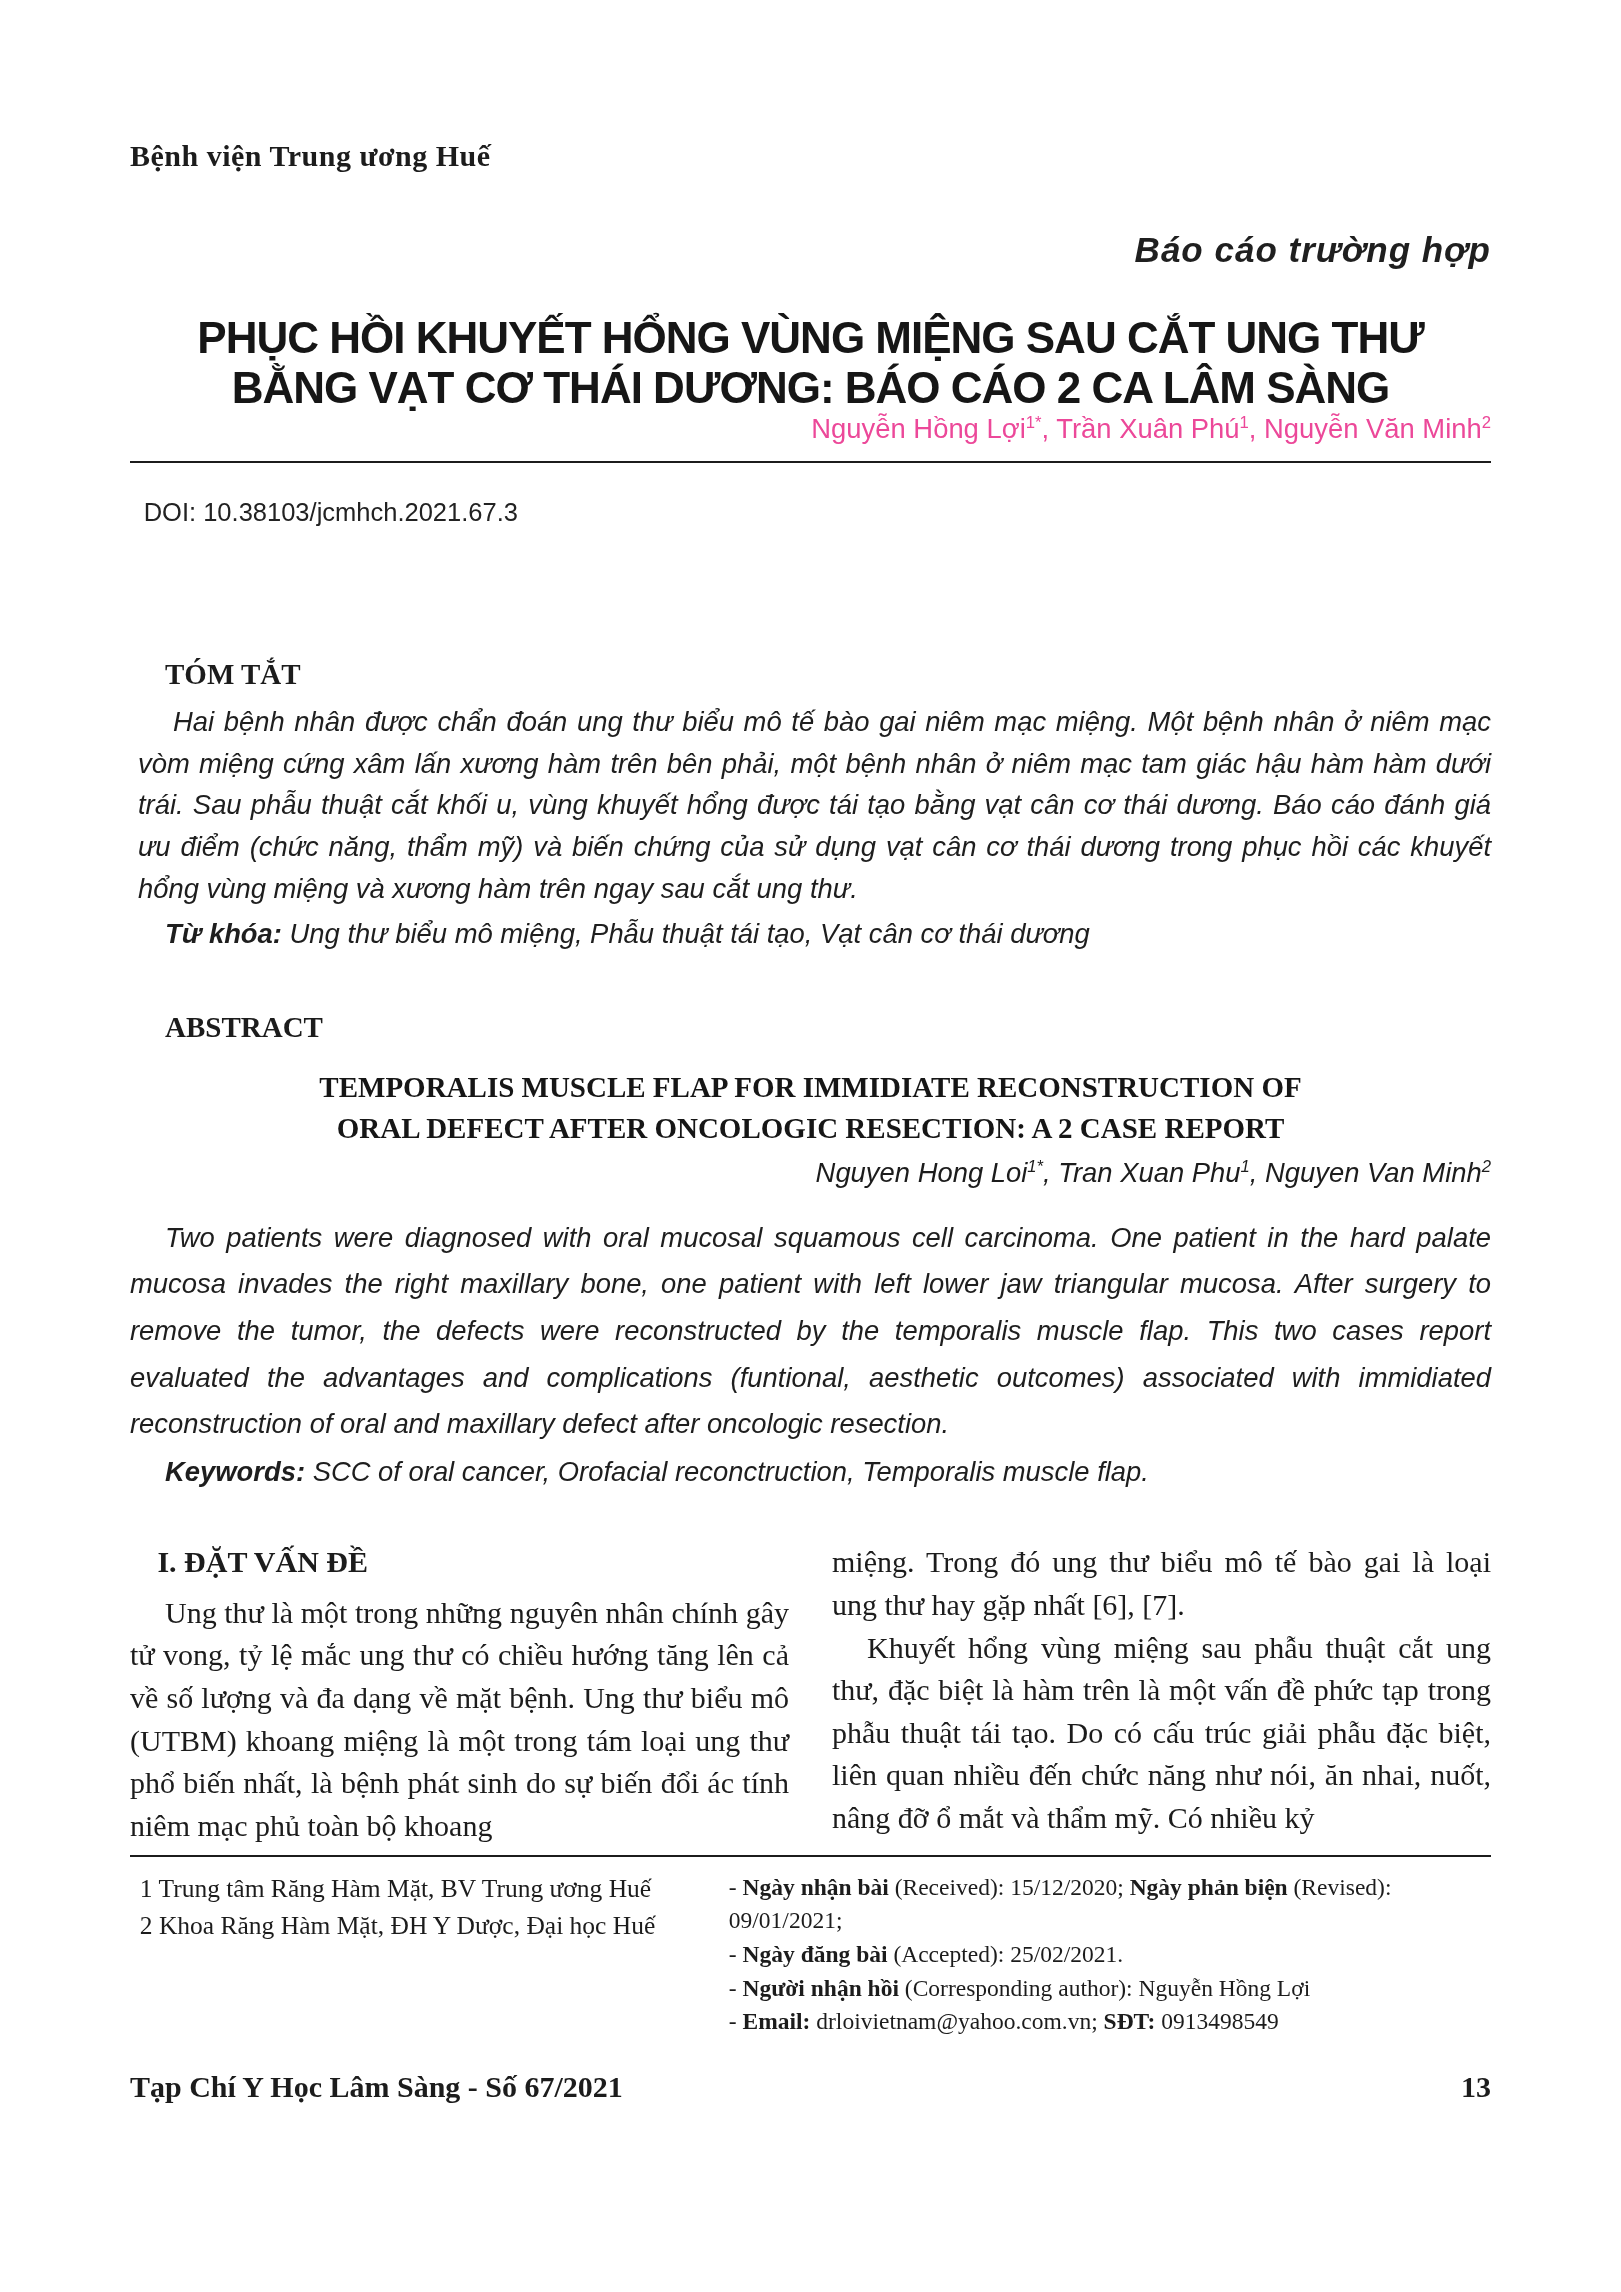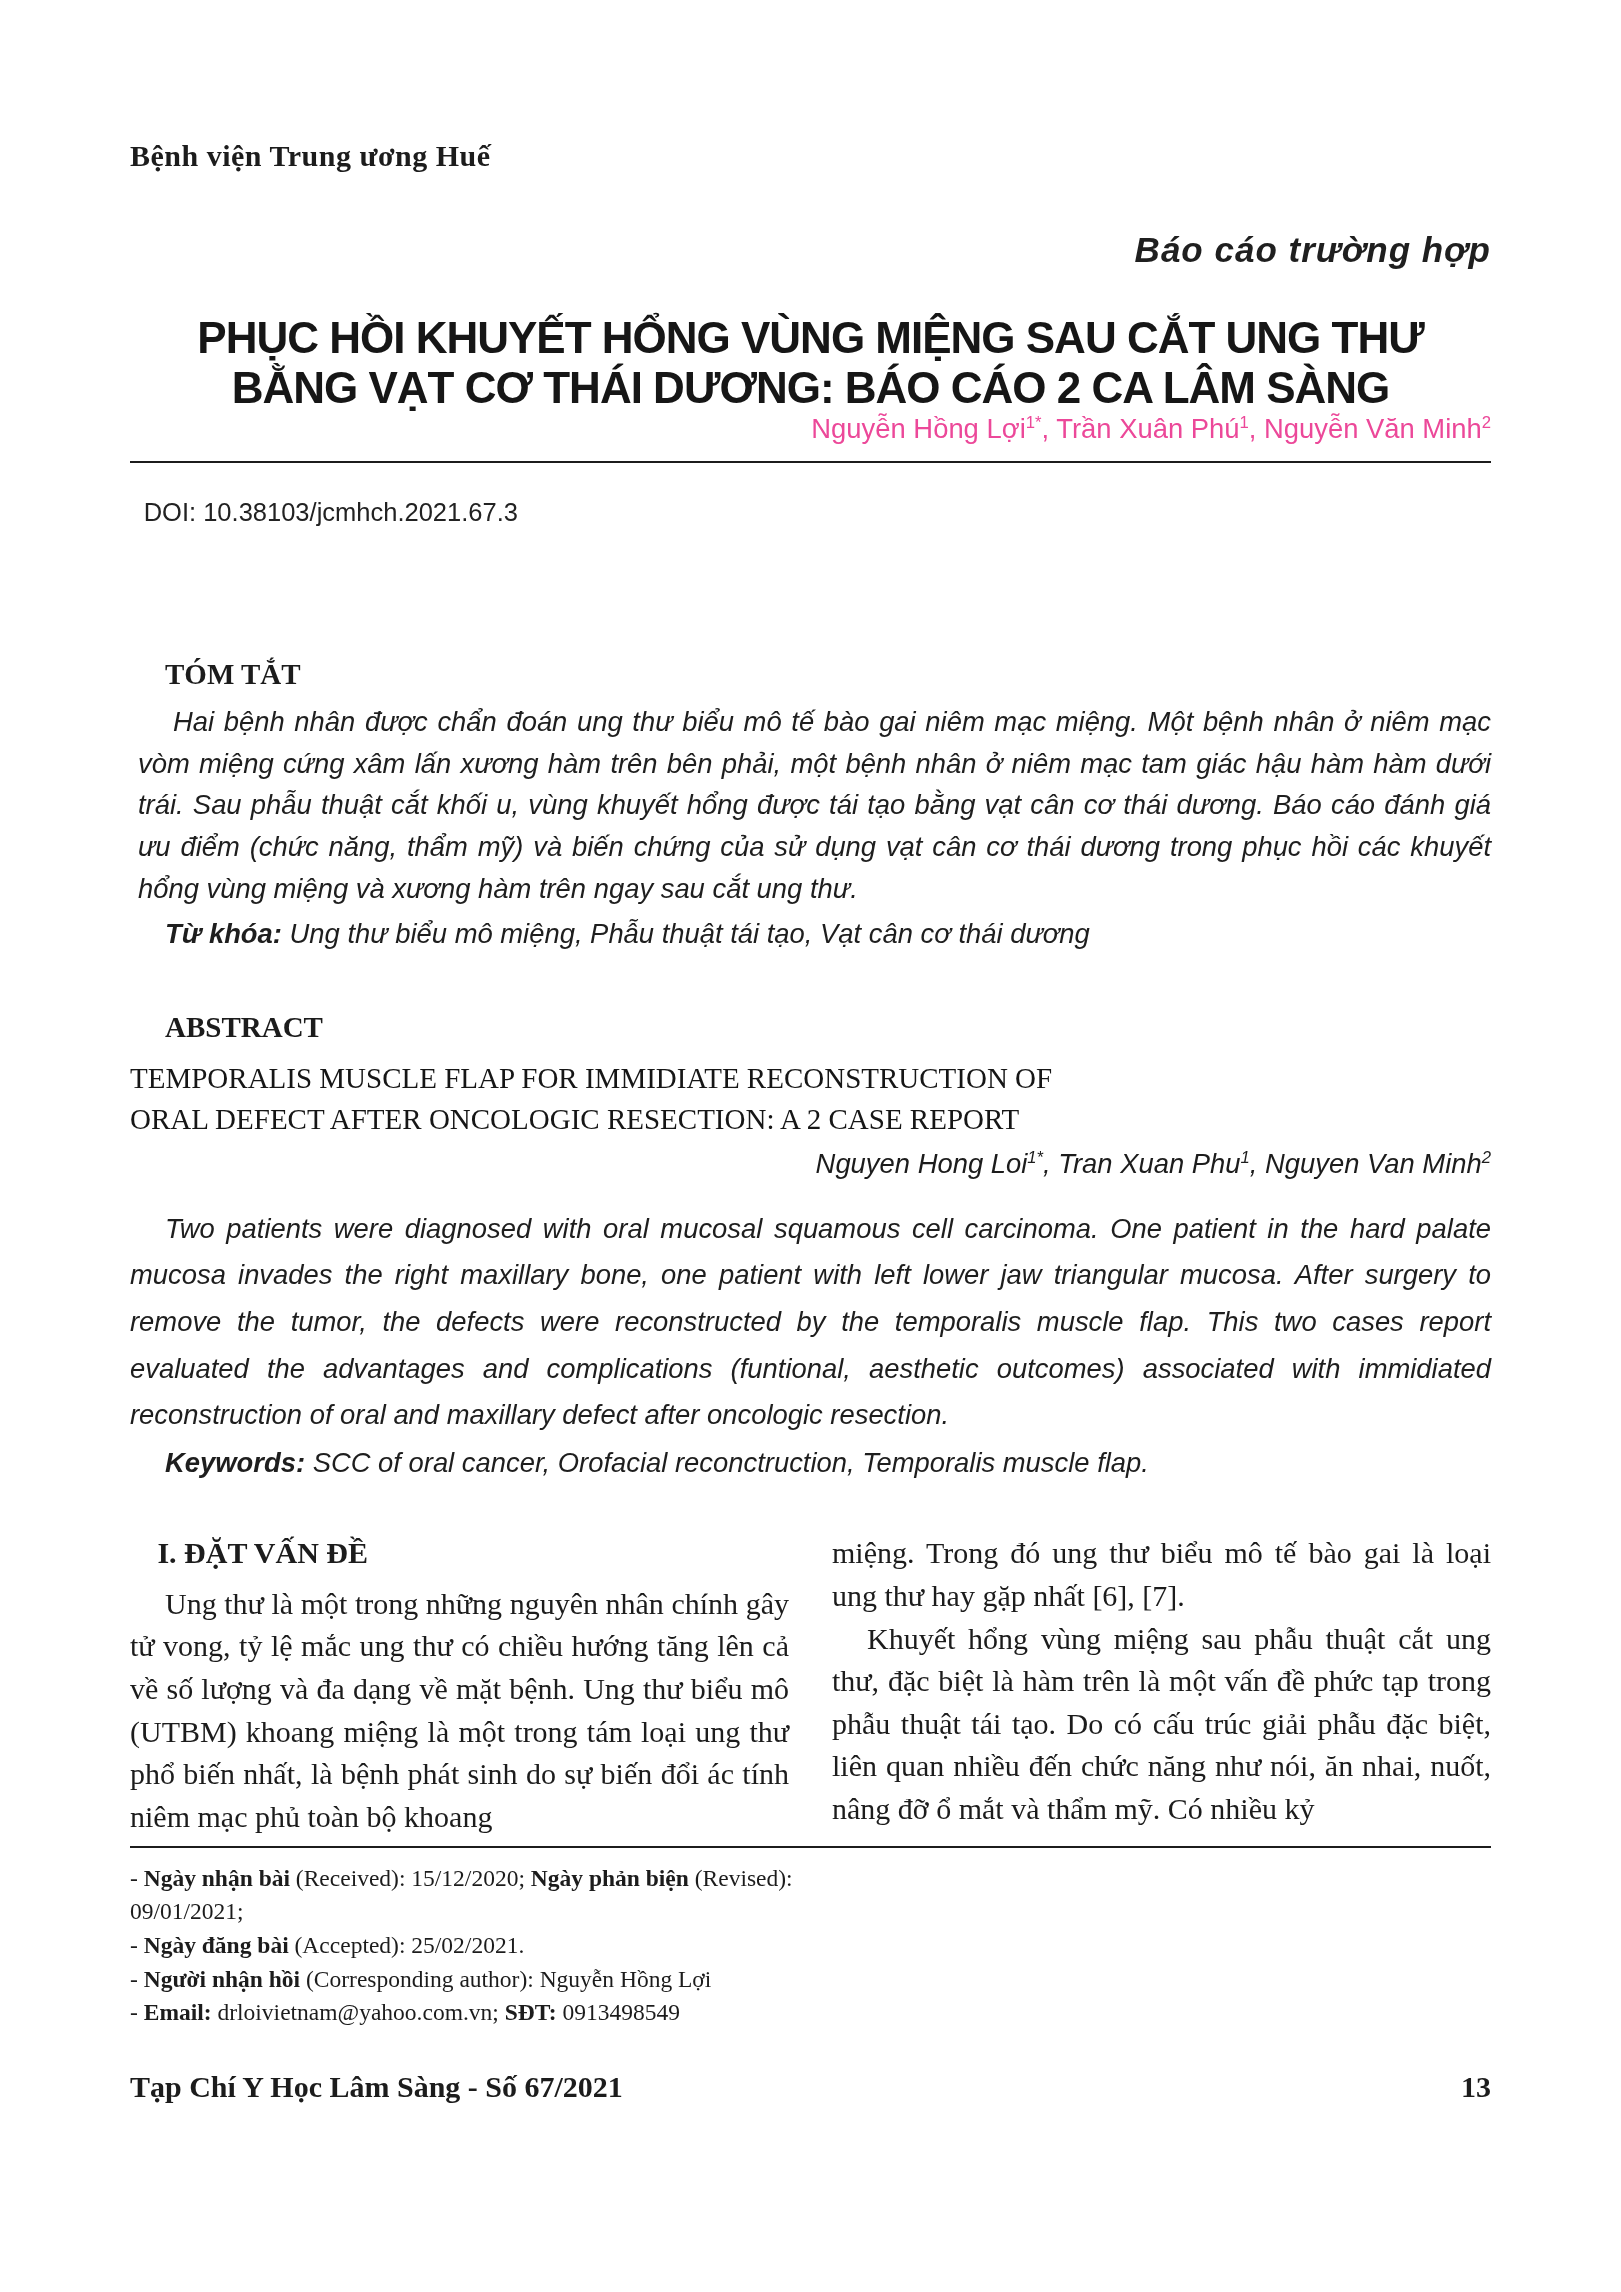--- a/index.html
+++ b/index.html
@@ -50,21 +50,21 @@
   .en-abstract { line-height: 1.70; margin-top: 25.5px; }
 
   .kw-line {
     font-family: "Liberation Sans", sans-serif; font-style: italic;
     font-size: 27.4px; padding-left: 35px; margin-top: 8.8px; color: #1e1e1e;
   }
   .kw-label { font-weight: bold; }
 
   .abs-head { margin-top: 61px; }
   .abs-title {
-    margin-top: 14px; text-align: left; font-weight: normal;
+    margin-top: 23px; text-align: center; font-weight: bold;
     font-size: 29px; line-height: 1.42; color: #161616;
   }
   .abs-authors {
     margin-top: 7.8px; text-align: right;
     font-family: "Liberation Sans", sans-serif; font-style: italic; font-size: 27.4px;
   }
 
   .columns { display: flex; gap: 43px; margin-top: 53px; }
   .col { flex: 1 1 0; font-size: 30px; line-height: 1.42; text-align: justify; }
   .intro-head { font-weight: bold; font-size: 30px; padding-left: 27.4px; margin: 0 0 7.8px 0; }
@@ -125,20 +125,24 @@
       </div>
       <div class="col">
         <p>miệng. Trong đó ung thư biểu mô tế bào gai là loại ung thư hay gặp nhất [6], [7].</p>
         <p class="p-indent">Khuyết hổng vùng miệng sau phẫu thuật cắt ung thư, đặc biệt là hàm trên là một vấn đề phức tạp trong phẫu thuật tái tạo. Do có cấu trúc giải phẫu đặc biệt, liên quan nhiều đến chức năng như nói, ăn nhai, nuốt, nâng đỡ ổ mắt và thẩm mỹ. Có nhiều kỷ</p>
       </div>
     </div>
 
     <hr class="foot-rule">
 
     <div class="footnotes">
+      <div class="affiliations">
+        <div>1 Trung tâm Răng Hàm Mặt, BV Trung ương Huế</div>
+        <div>2 Khoa Răng Hàm Mặt, ĐH Y Dược, Đại học Huế</div>
+      </div>
       <div class="meta">
         <div><span>- </span><b>Ngày nhận bài </b><span>(Received): 15/12/2020; </span><b>Ngày phản biện </b><span>(Revised): 09/01/2021;</span></div>
         <div><span>- </span><b>Ngày đăng bài </b><span>(Accepted): 25/02/2021.</span></div>
         <div><span>- </span><b>Người nhận hồi </b><span>(Corresponding author): Nguyễn Hồng Lợi</span></div>
         <div><span>- </span><b>Email: </b><span>drloivietnam@yahoo.com.vn; </span><b>SĐT: </b><span>0913498549</span></div>
       </div>
     </div>
 
   </div>
 

